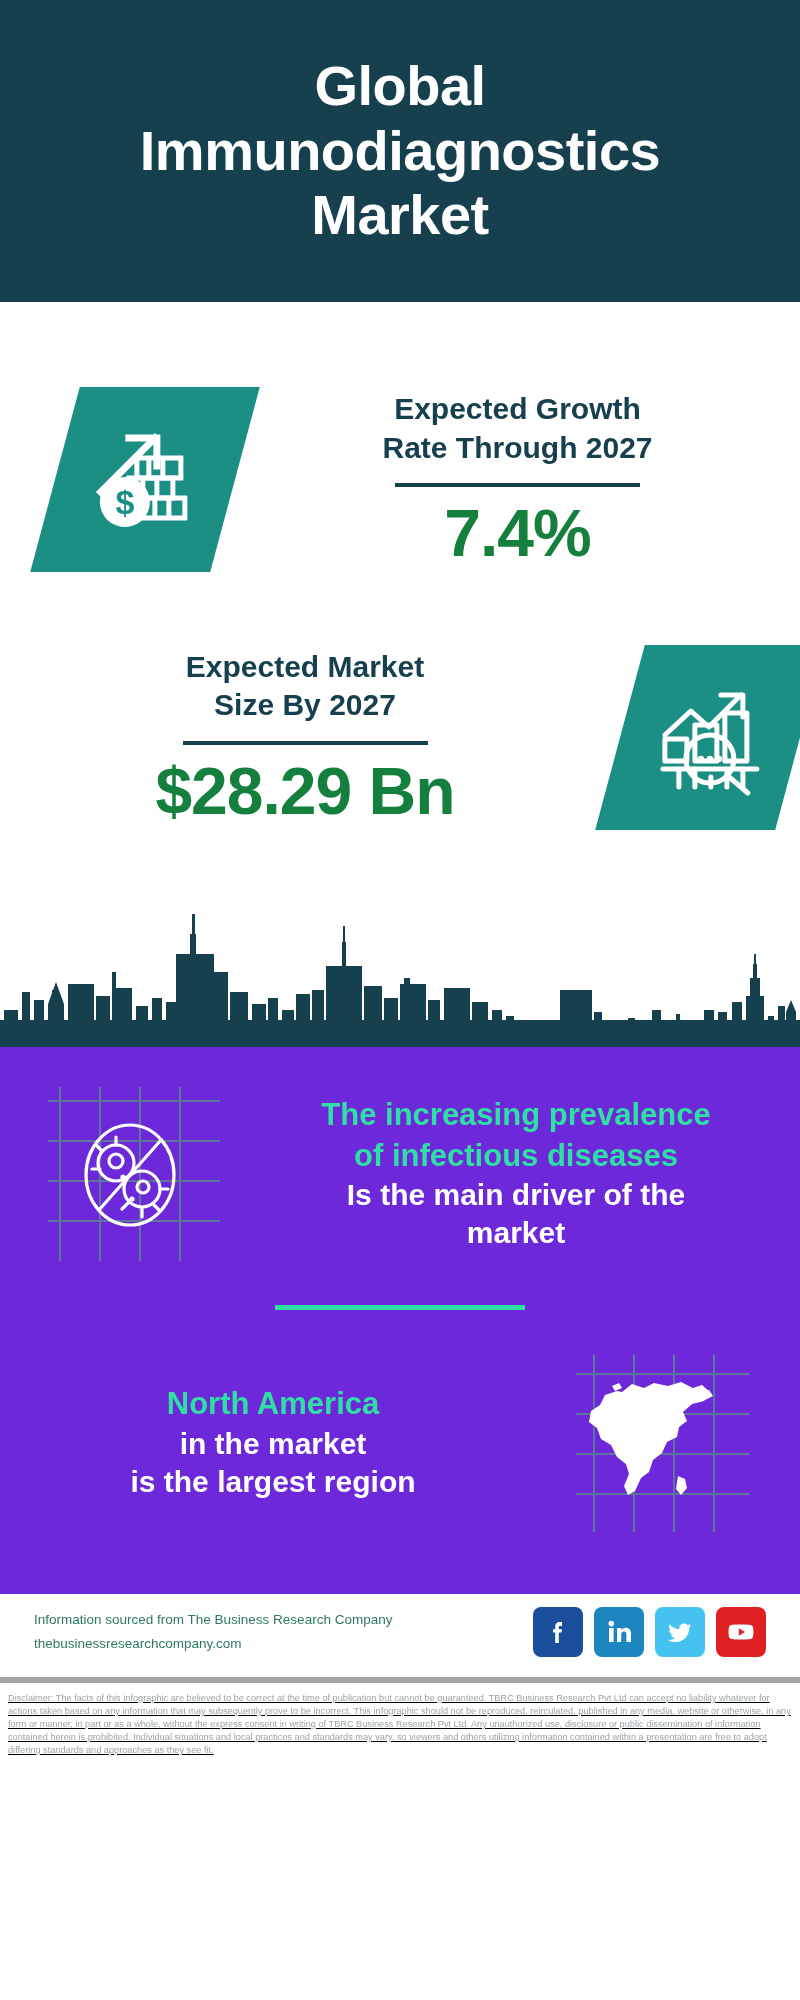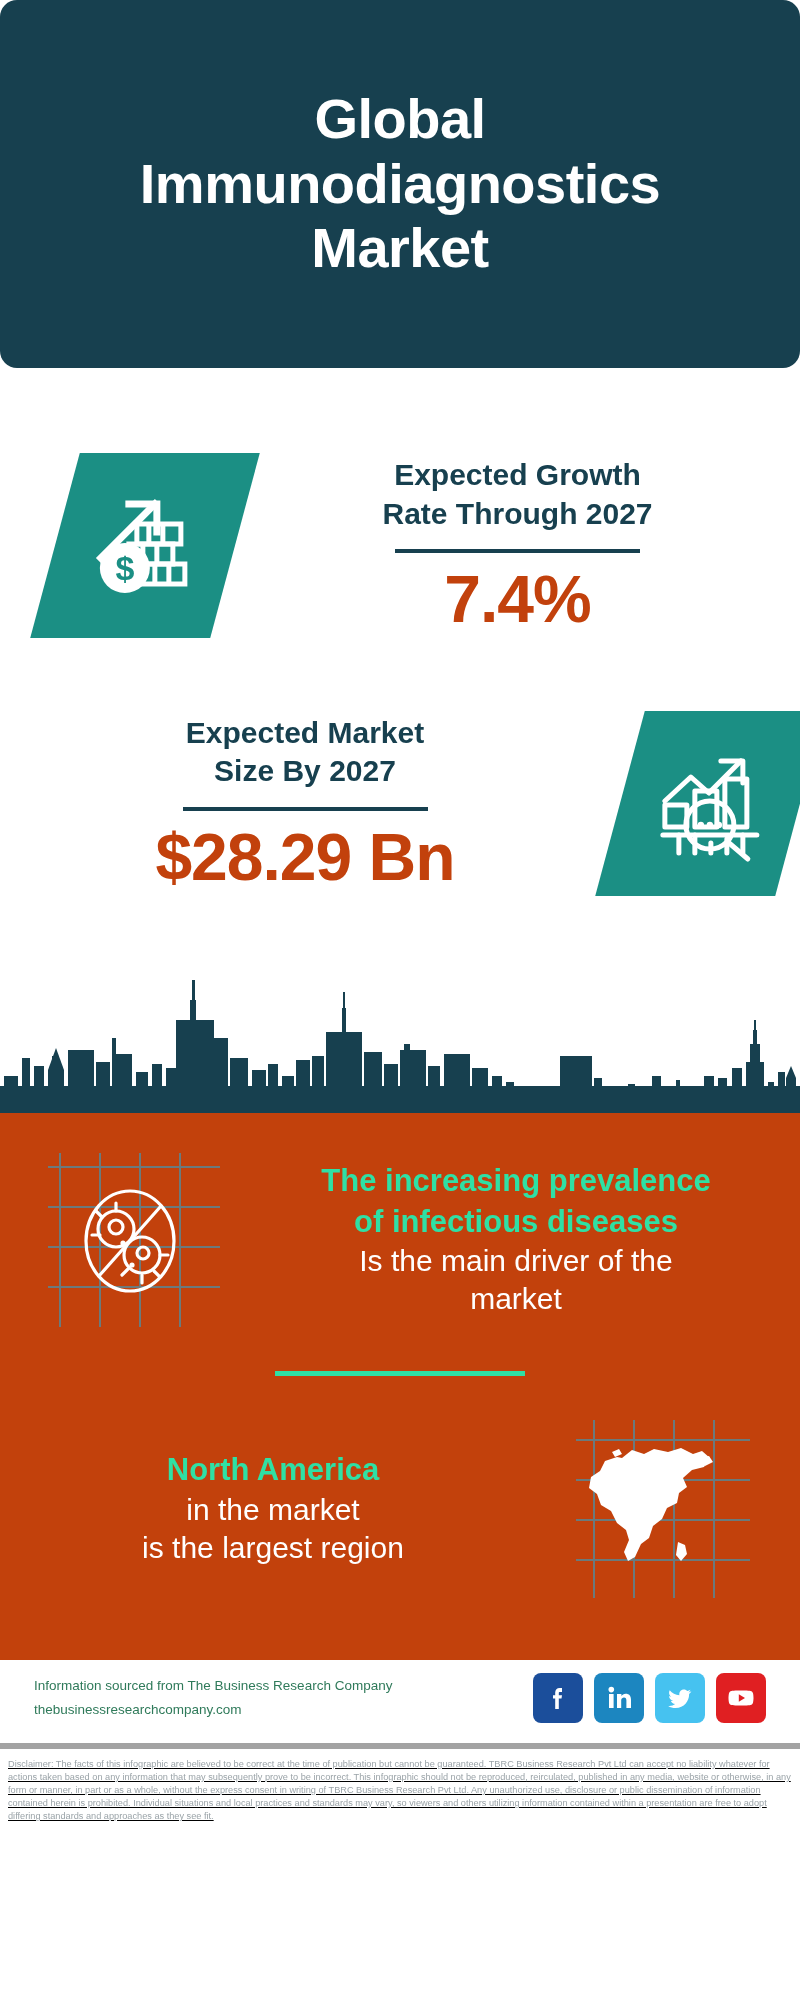--- a/index.html
+++ b/index.html
@@ -12,27 +12,26 @@
     width: 800px;
     height: 2000px;
     position: relative;
     background: #ffffff;
     overflow: hidden;
   }
 
   
   .header {
     width: 800px;
-    height: 368px;
+    height: 302px;
     background: #17404f;
     display: flex;
     align-items: center;
     justify-content: center;
     padding: 12px 40px;
-    border-radius: 17px;
   }
   .header-title {
     color: #ffffff;
     font-size: 56px;
     font-weight: bold;
     line-height: 1.16;
     text-align: center;
     letter-spacing: -0.5px;
   }
 
@@ -78,41 +77,41 @@
     font-weight: bold;
     line-height: 1.28;
   }
   .stat-rule {
     width: 245px;
     height: 4px;
     background: #17404f;
     margin: 16px auto 12px auto;
   }
   .stat-value {
-    color: #c2410c;
+    color: #15803d;
     font-size: 66px;
     font-weight: bold;
     line-height: 1.05;
     letter-spacing: -1px;
   }
 
   
   .skyline-wrap {
     width: 800px;
     height: 155px;
     position: relative;
     background: #ffffff;
     margin-top: 20px;
   }
   .skyline-wrap svg { display: block; width: 800px; height: 155px; }
 
   
   .dark-section {
     width: 800px;
-    background: #c2410c;
+    background: #6d28d9;
     padding: 10px 0 30px 0;
   }
   .fact-row {
     display: flex;
     align-items: center;
     width: 800px;
   }
   .fact-row.driver { padding: 22px 0 10px 0; }
   .fact-row.region { padding: 18px 0 26px 0; gap: 22px; }
 
@@ -133,21 +132,21 @@
   }
   .fact-hi {
     color: #2fe0a4;
     font-size: 31px;
     font-weight: bold;
     line-height: 1.30;
   }
   .fact-sub {
     color: #ffffff;
     font-size: 30px;
-    font-weight: normal;
+    font-weight: bold;
     line-height: 1.28;
   }
 
   .mint-divider {
     width: 250px;
     height: 5px;
     background: #2fe0a4;
     margin: 26px auto 20px auto;
   }
 

